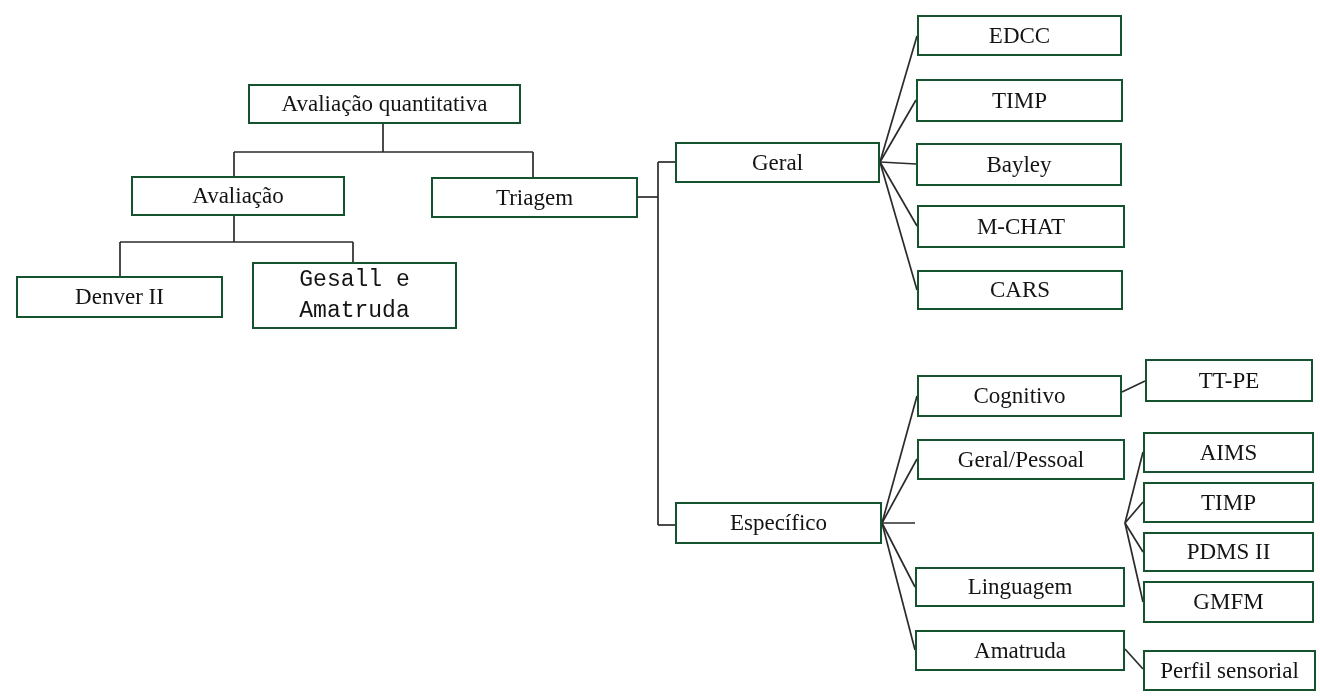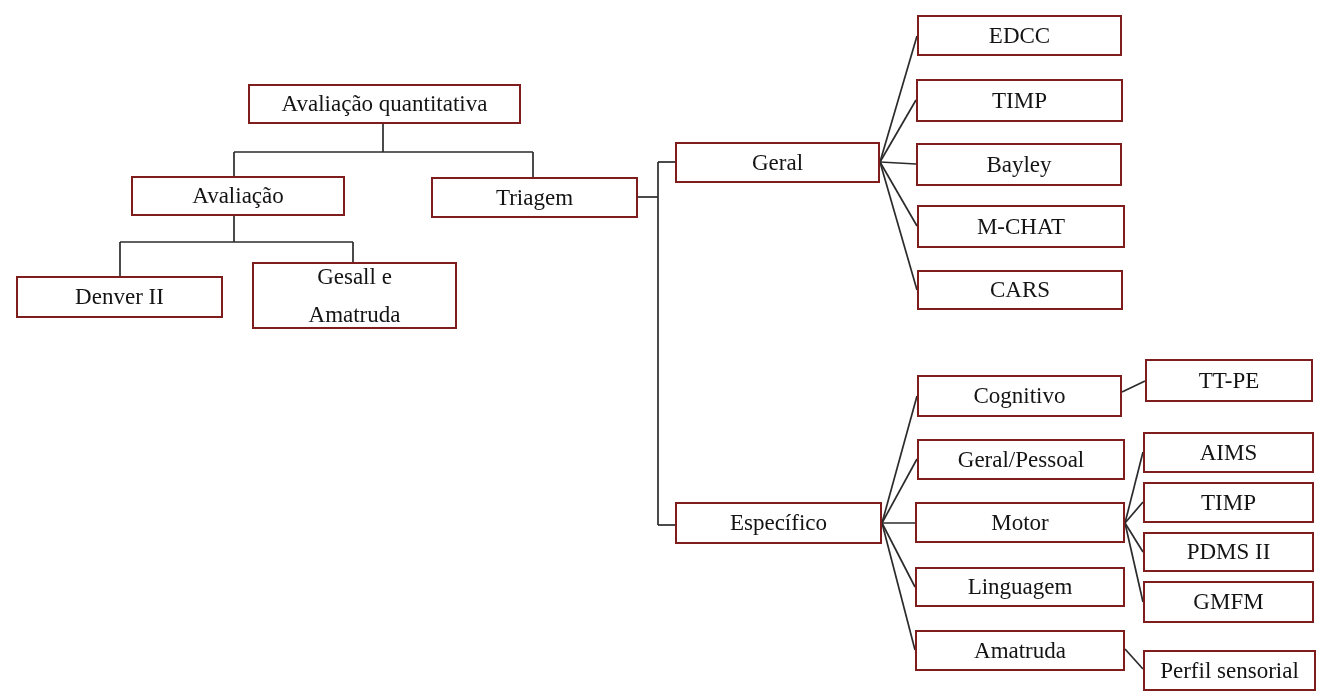--- a/index.html
+++ b/index.html
@@ -23,36 +23,37 @@
     height: 700px;
   }
   .edges-layer line {
     stroke: #2b2b2b;
     stroke-width: 1.7;
   }
   .node {
     position: absolute;
     box-sizing: border-box;
     background: #ffffff;
-    border: 2px solid #7f1d1d;
+    border: 2px solid #14532d;
     display: flex;
     align-items: center;
     justify-content: center;
     text-align: center;
   }
   .node .lbl {
     font-size: 23px;
     line-height: 28px;
     color: #141414;
     white-space: nowrap;
   }
   .node.wrap2 .lbl {
     white-space: normal;
     max-width: 120px;
-    line-height: 38px;
+    line-height: 31px;
+    font-family: Liberation Mono, monospace;
   }
 </style>
 </head>
 <body>
 
 <div class="stage">
 
   <svg class="edges-layer" viewBox="0 0 1320 700">
     <line x1="383" y1="124" x2="383" y2="152"></line>
     <line x1="234" y1="152" x2="533" y2="152"></line>
@@ -133,23 +134,20 @@
   </div>
 
   <div class="node" style="left:917px;top:375px;width:205px;height:42px">
     <span class="lbl">Cognitivo</span>
   </div>
 
   <div class="node" style="left:917px;top:439px;width:208px;height:41px">
     <span class="lbl">Geral/Pessoal</span>
   </div>
 
-  <div class="node" style="left:915px;top:502px;width:210px;height:41px">
-    <span class="lbl">Motor</span>
-  </div>
 
   <div class="node" style="left:915px;top:567px;width:210px;height:40px">
     <span class="lbl">Linguagem</span>
   </div>
 
   <div class="node" style="left:915px;top:630px;width:210px;height:41px">
     <span class="lbl">Amatruda</span>
   </div>
 
   <div class="node" style="left:1145px;top:359px;width:168px;height:43px">

